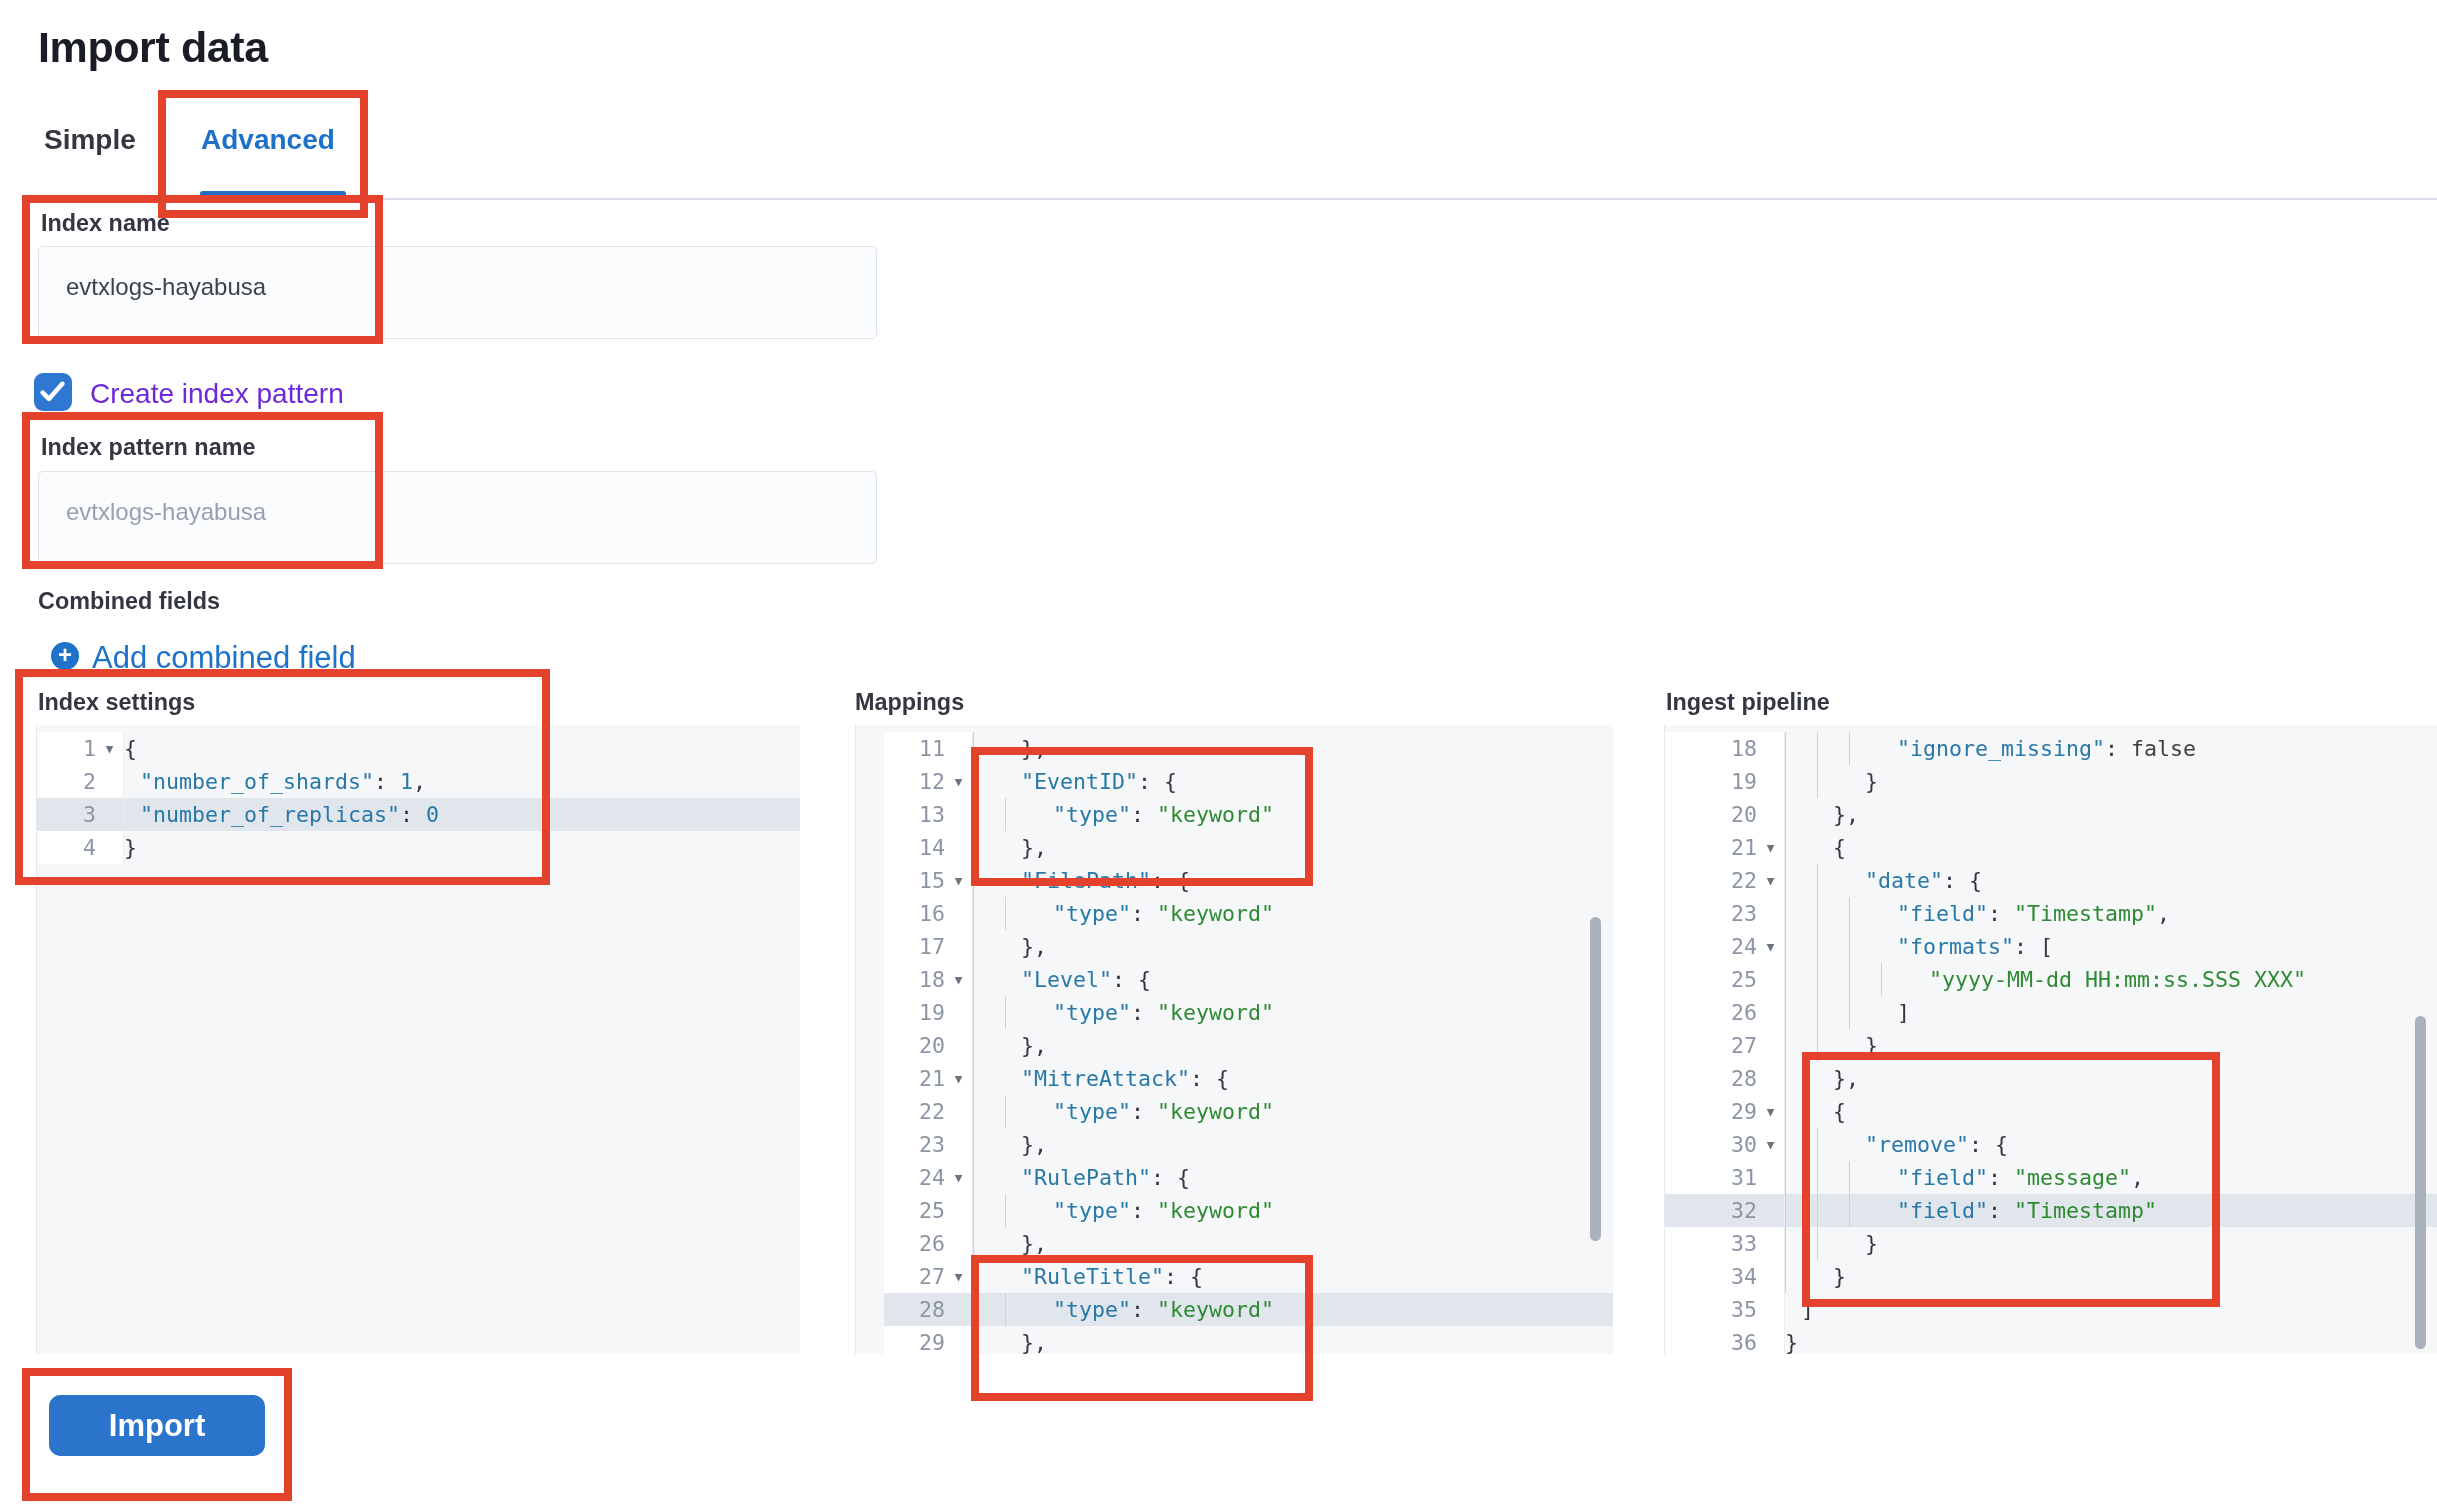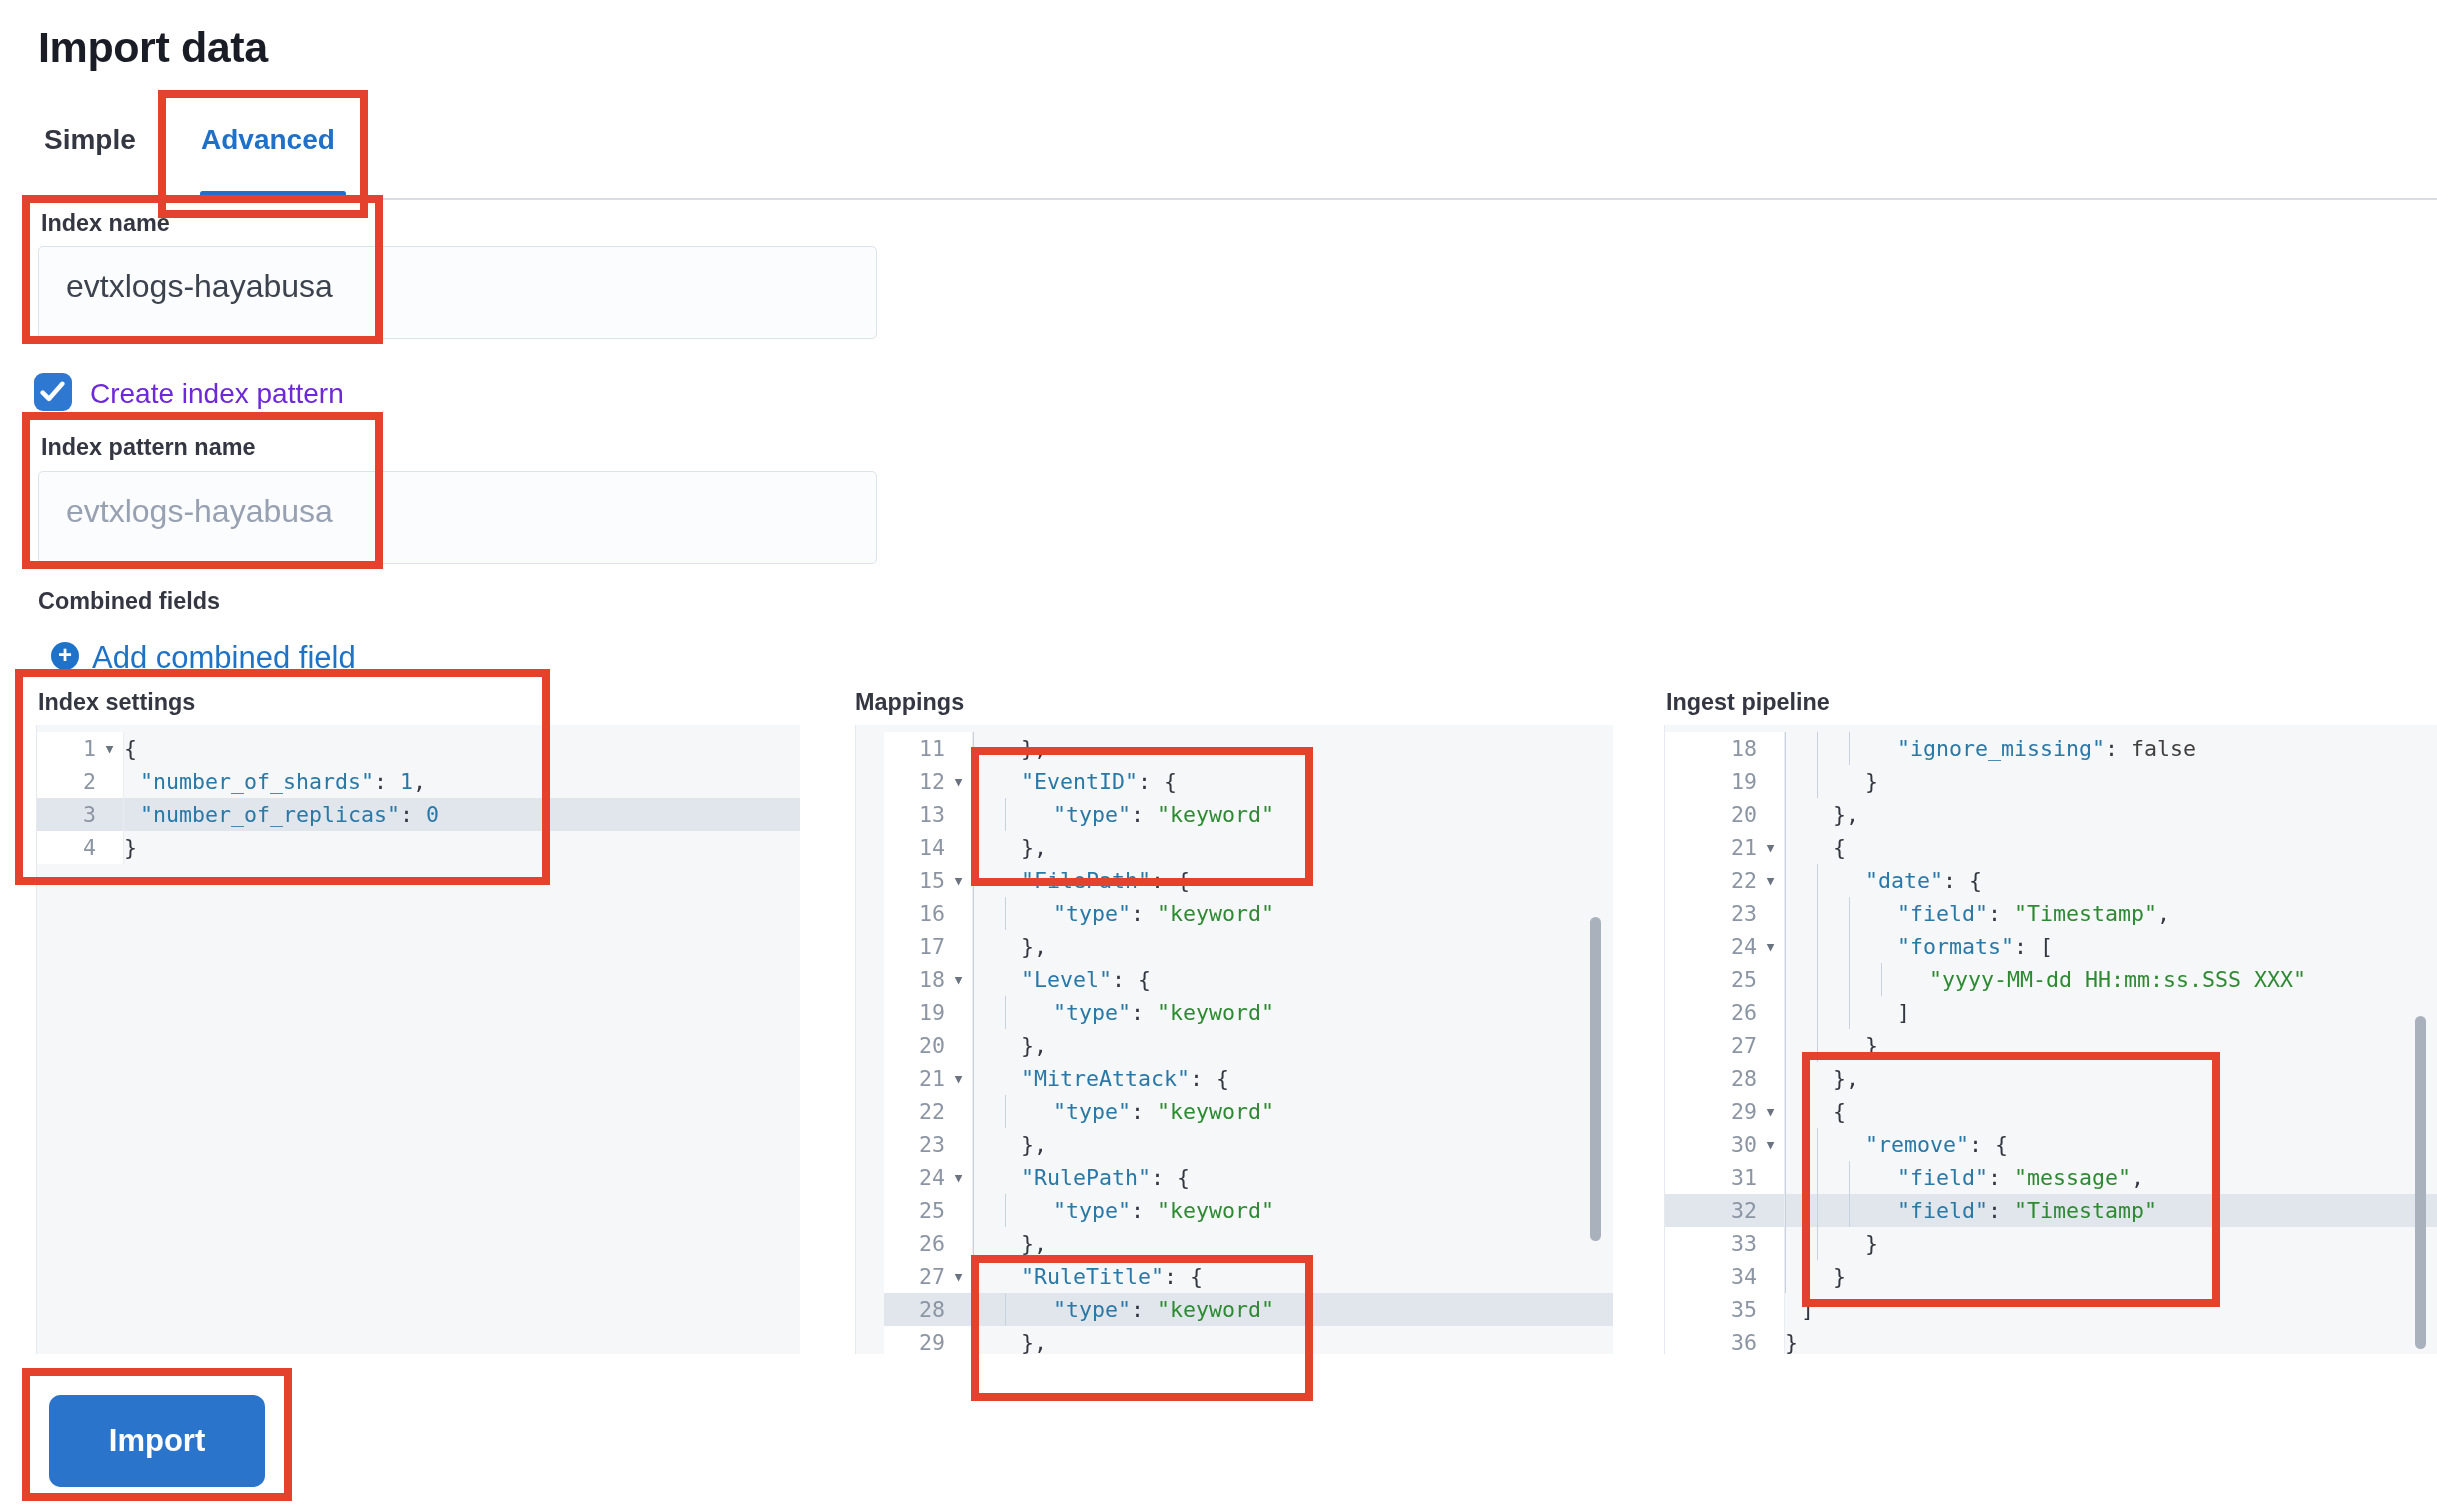--- a/index.html
+++ b/index.html
@@ -17,21 +17,21 @@
   #tab-advanced{left:201px;color:#1f70c9;}
   #tab-underline{left:200px;top:191px;width:146px;height:8px;background:#2470c8;border-radius:2.7px;}
   #tabs-divider{left:38px;top:198px;width:2400px;height:1.8px;background:#d6dde7;}
 
   
   .field-label{font-size:23.4px;font-weight:700;color:#343741;}
   #index-name-label{left:41px;top:210px;text-align:center;}
   #index-pattern-label{left:41px;top:434px;}
   .text-input{
     left:38px;width:810px;height:79px;background:#fbfcfd;
-    border:1.8px solid #dde3ec;border-radius:5px;font-size:32px;
+    border:1.8px solid #dde3ec;border-radius:5px;font-size:24px;
     font-family:"Liberation Sans",sans-serif;padding:0 0 12px 27px;color:#3d434e;outline:none;
   }
   #index-name-input{top:246px;}
   #index-pattern-input{top:471px;}
   #index-pattern-input::placeholder{color:#97a1b2;opacity:1;}
 
   #checkbox{left:34px;top:373px;width:38px;height:38px;background:#2e78d2;border-radius:9px;cursor:pointer;}
   #checkbox svg{position:absolute;left:6.3px;top:8px;}
   #checkbox-label{left:90px;top:378px;font-size:28px;color:#6d28d9;}
 
@@ -73,21 +73,21 @@
   .tk-s{color:#2e8a32;}
   .tk-n{color:#2878a8;}
   .tk-b{color:#404040;}
 
   .vscroll{position:absolute;width:11.7px;border-radius:6.3px;background:#a9b1bc;}
   #scroll-mappings{right:11.7px;top:192px;height:324px;}
   #scroll-ingest{right:11.7px;top:291px;height:333px;}
 
   
   #import-button{
-    left:49px;top:1395px;width:216px;height:92px;background:#2b74cb;border:none;
+    left:49px;top:1395px;width:216px;height:61px;background:#2b74cb;border:none;
     border-radius:11.7px;color:#ffffff;font-size:31px;font-weight:600;
     font-family:"Liberation Sans",sans-serif;cursor:pointer;
   }
 
   
   .rbox{border:8px solid #e5422d;box-sizing:border-box;pointer-events:none;}
   #rb-advanced{left:158px;top:90px;width:210px;height:128px;}
   #rb-index-name{left:21.6px;top:195px;width:361px;height:149px;}
   #rb-index-pattern{left:21.6px;top:412px;width:361px;height:157px;}
   #rb-index-settings{left:15.3px;top:669px;width:535px;height:216px;}

